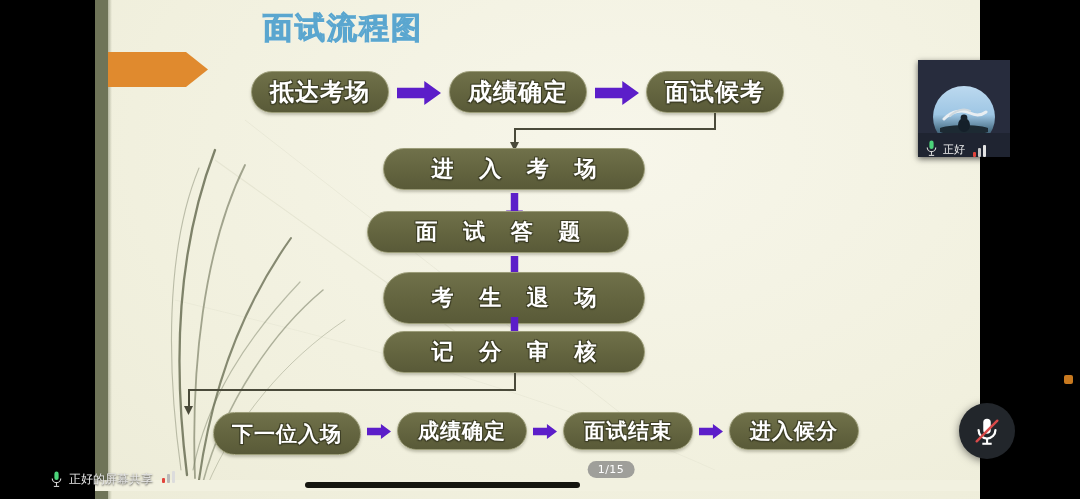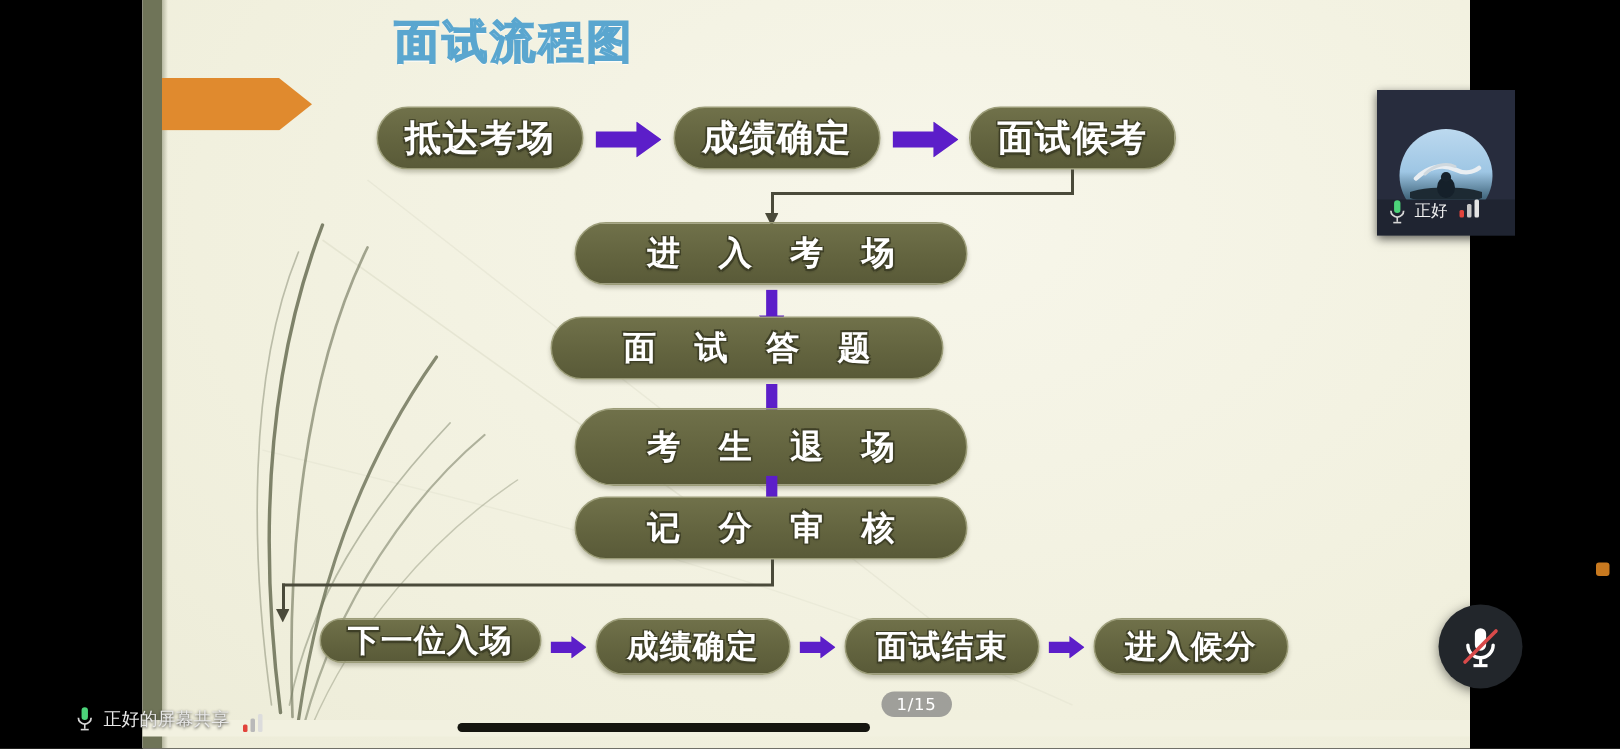--- a/index.html
+++ b/index.html
@@ -156,21 +156,21 @@
     width: 275px; height: 6px;
     background: #15150f;
     border-radius: 3px;
   }
 
   
   .share-label {
     position: absolute;
     left: 50px; top: 471px;
     display: flex;
-    align-items: flex-end;
+    align-items: flex-start;
     gap: 6px;
     color: #e8e8e8;
     font-size: 12px;
     text-shadow: 0 1px 2px rgba(0,0,0,.85);
     z-index: 12;
   }
   .mic-green { width: 13px; height: 17px; display: block; }
   .bars { display: flex; align-items: flex-end; gap: 2px; height: 12px; margin-left: 3px; }
   .bars i { display: block; width: 3px; border-radius: 1px; }
 
@@ -198,21 +198,21 @@
     left: 50%; top: 52%;
     transform: translate(-50%,-50%);
     width: 48px; height: 30px;
   }
   .video-footer {
     position: absolute;
     left: 0; bottom: 0;
     width: 92px; height: 24px;
     background: #1f2431;
     display: flex;
-    align-items: flex-start;
+    align-items: flex-end;
     padding-left: 7px;
     gap: 5px;
   }
   .video-name { color: #f0f0f0; font-size: 11px; }
 
   
   .mute-btn {
     position: absolute;
     left: 959px; top: 403px;
     width: 56px; height: 56px;
@@ -306,21 +306,21 @@
       <div class="pill t2" style="left:288px; top:272px; width:262px; height:52px;">考 生 退 场</div>
       <div class="arrow-down" style="left:411px; top:317px;"></div>
 
       <div class="pill t2" style="left:288px; top:331px; width:262px; height:42px;">记 分 审 核</div>
 
       <div class="conn conn-v" style="left:419px; top:373px; height:17px;"></div>
       <div class="conn conn-h" style="left:93px; top:389px; width:328px;"></div>
       <div class="conn conn-v" style="left:93px; top:389px; height:19px;"></div>
       <div class="conn-head" style="left:89px; top:406px;"></div>
 
-      <div class="pill t3" style="left:118px; top:412px; width:148px; height:30px;">下一位入场</div>
+      <div class="pill t3" style="left:118px; top:412px; width:148px; height:43px;">下一位入场</div>
       <div class="arrow-small" style="left:272px; top:424px;"></div>
       <div class="pill t3" style="left:302px; top:412px; width:130px; height:38px;">成绩确定</div>
       <div class="arrow-small" style="left:438px; top:424px;"></div>
       <div class="pill t3" style="left:468px; top:412px; width:130px; height:38px;">面试结束</div>
       <div class="arrow-small" style="left:604px; top:424px;"></div>
       <div class="pill t3" style="left:634px; top:412px; width:130px; height:38px;">进入候分</div>
     </div>
 
     <div class="page-indicator">1/15</div>
   </div>

